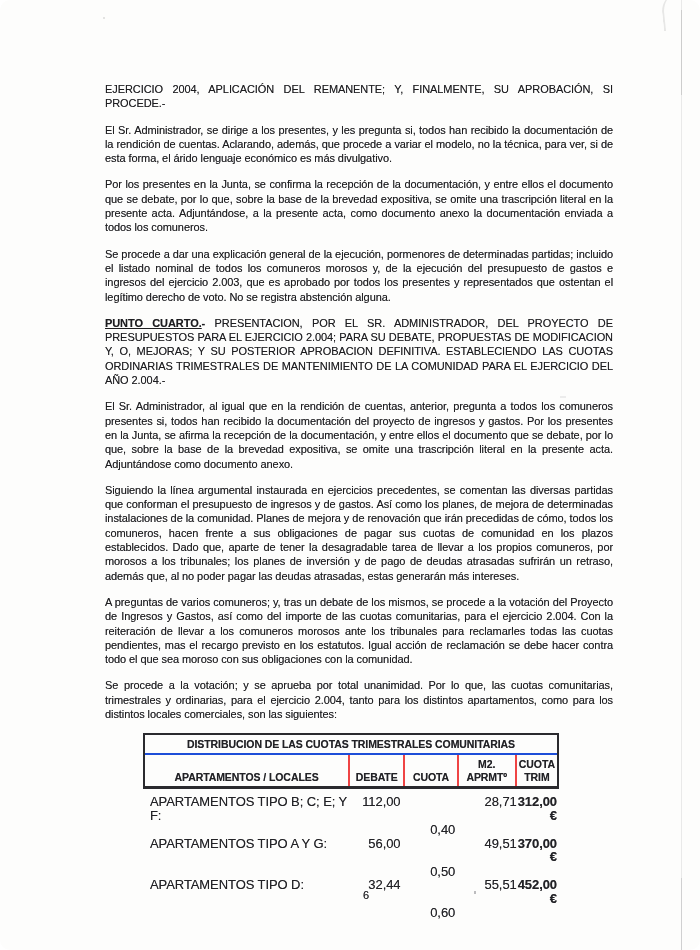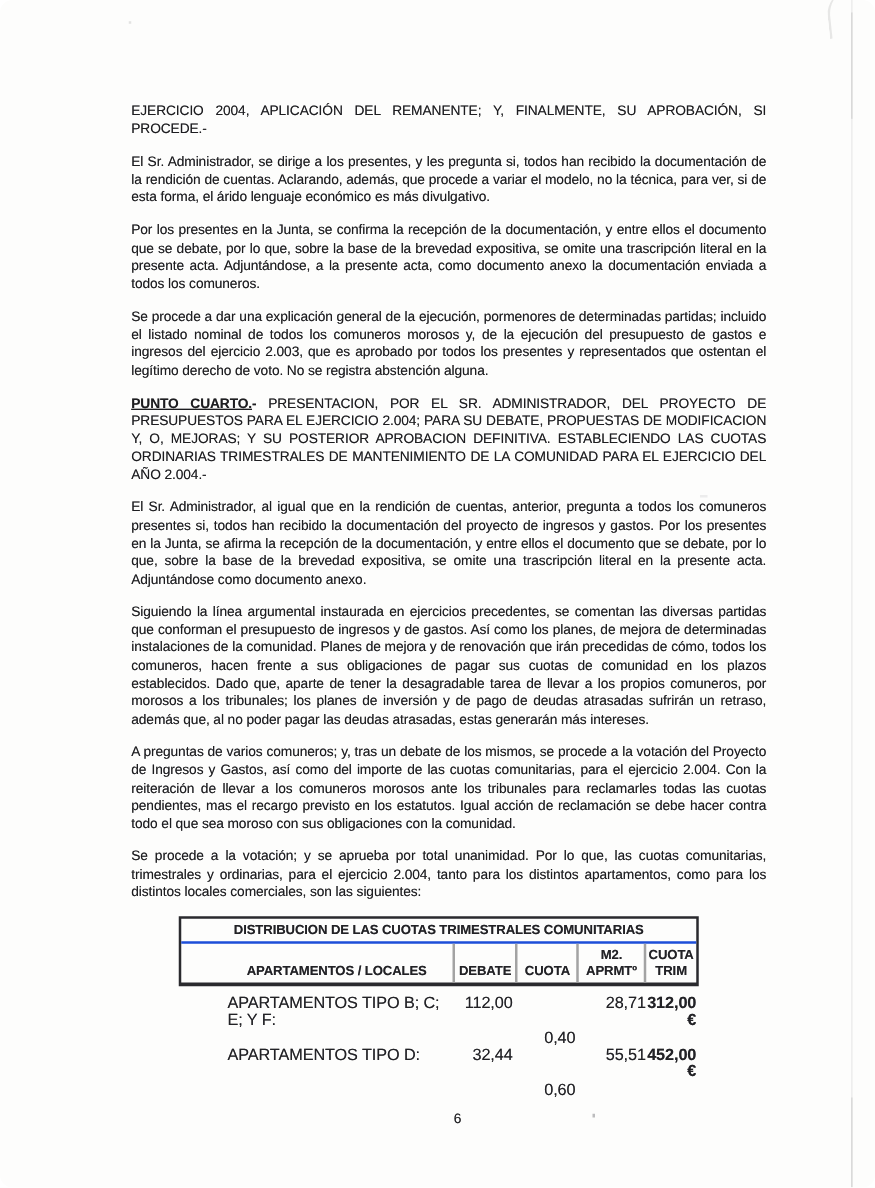--- a/index.html
+++ b/index.html
@@ -22,27 +22,27 @@
 
   
   .cuotas-table { position:relative; margin:8px 0 0 38px; width:416px; color:#222226; }
   .tbl-box { border:2px solid #2a2a2e; border-bottom-width:3px; }
   .tbl-title {
     text-align:center; font-weight:bold; font-size:10.5px; line-height:13px;
     padding:3px 0 2px 0; border-bottom:2px solid #1d4ed8;
   }
   .hrow { display:flex; }
   .hcell {
-    box-sizing:border-box; border-right:2px solid #a3a3a3;
+    box-sizing:border-box; border-right:2px solid #ef4444;
     display:flex; align-items:flex-end; justify-content:center;
     text-align:center; font-weight:bold; font-size:10.5px; line-height:12.5px;
     padding:3px 2px; min-height:31px; white-space:pre-line;
   }
   .hcell:last-child { border-right:none; }
-  .w0 { width:212px;margin-left:32px; } .w1 { width:57px; } .w2 { width:55px; } .w3 { width:60px; } .w4 { flex:1; }
+  .w0 { width:212px; } .w1 { width:57px; } .w2 { width:55px; } .w3 { width:60px; } .w4 { flex:1; }
   .drows { margin-top:6px; }
   .drow { display:flex; font-size:13px; line-height:13.5px; }
   .dcell { box-sizing:border-box; }
   .drow .w0 { text-align:left; padding-left:7px; }
   .drow .w1, .drow .w2, .drow .w3, .drow .w4 { text-align:right; }
   .drow .w1 { padding-right:5px; } .drow .w2 { padding-right:4px;margin-top:28px; }
   .drow .w3 { padding-right:1px; } .drow .w4 { padding-right:2px; font-weight:bold; }
 
   
   .page-number { position:absolute; left:105px; top:889px; width:522px; text-align:center; font-size:11px; }
@@ -96,20 +96,27 @@
       <div class="drows">
 
       <div class="drow">
             <div class="dcell w0">APARTAMENTOS TIPO B; C; E; Y F:</div>
             <div class="dcell w1">112,00</div>
             <div class="dcell w2">0,40</div>
             <div class="dcell w3">28,71</div>
             <div class="dcell w4">312,00 €</div>
           </div>
           <div class="drow">
+            <div class="dcell w0">APARTAMENTOS TIPO A Y G:</div>
+            <div class="dcell w1">56,00</div>
+            <div class="dcell w2">0,50</div>
+            <div class="dcell w3">49,51</div>
+            <div class="dcell w4">370,00 €</div>
+          </div>
+          <div class="drow">
             <div class="dcell w0">APARTAMENTOS TIPO D:</div>
             <div class="dcell w1">32,44</div>
             <div class="dcell w2">0,60</div>
             <div class="dcell w3">55,51</div>
             <div class="dcell w4">452,00 €</div>
           </div>
         </div>
     </div>
   </div>
 

